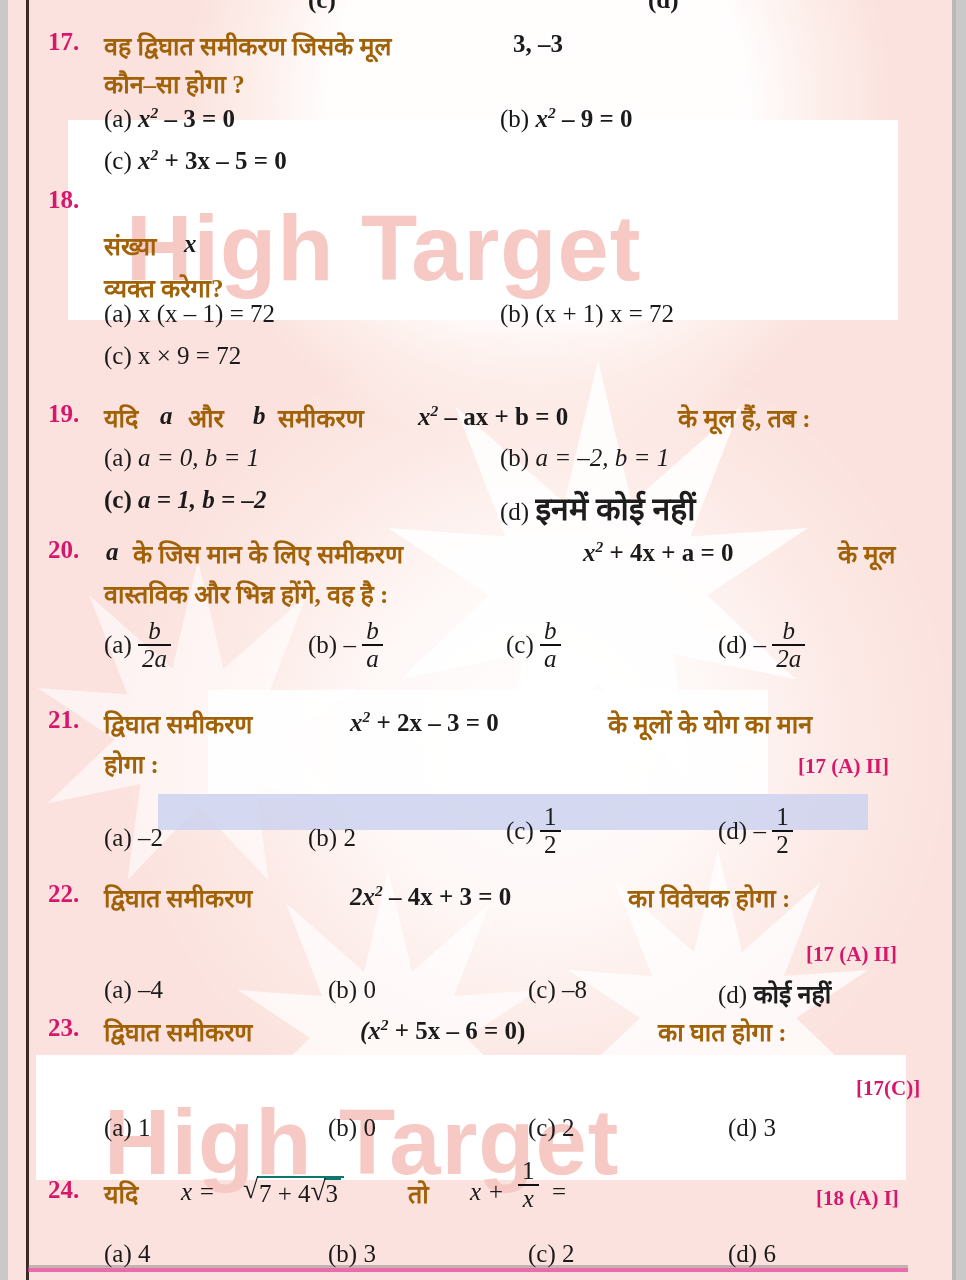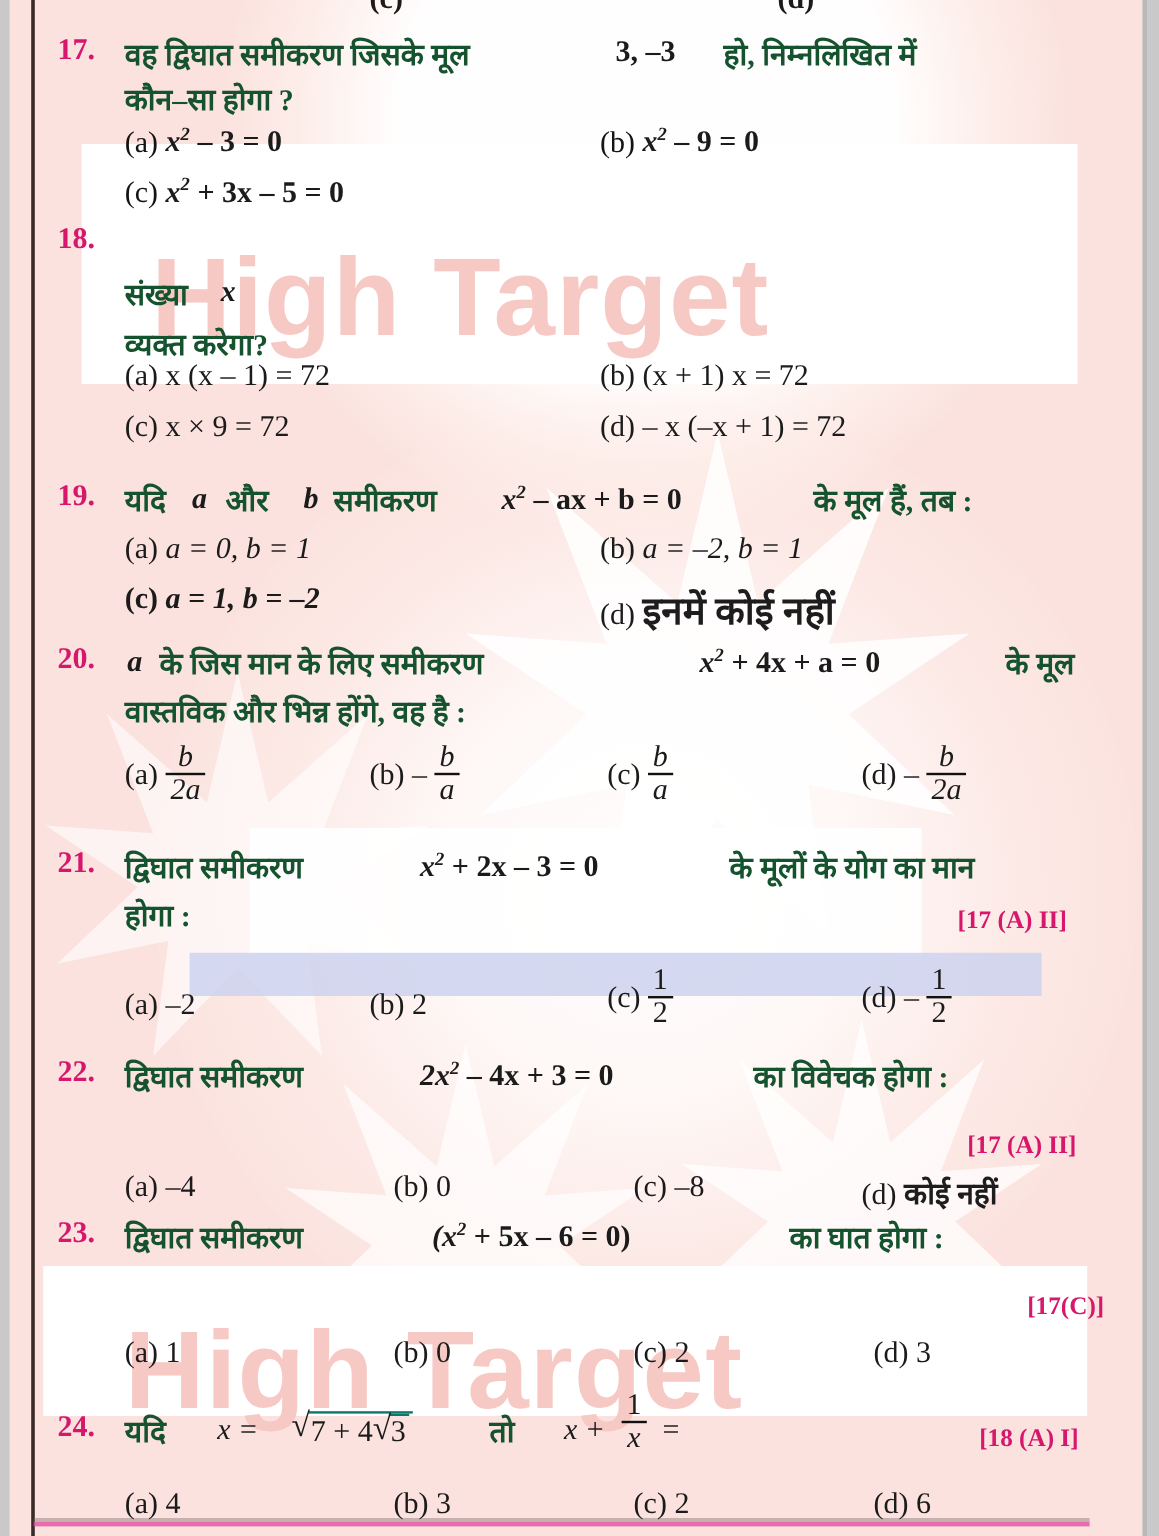--- a/index.html
+++ b/index.html
@@ -91,21 +91,21 @@
     background:#7a6a66;opacity:.4;
   }
   
   .content{position:absolute;left:0;top:0;width:948px;height:1280px;}
   .q{position:absolute;left:30px;width:900px;}
   .qnum{
     color:#d6176b;font-weight:bold;font-size:25px;
     font-family:"Liberation Serif",serif;
   }
   .hin{
-    color:#14532d;font-weight:bold;
+    color:#a16207;font-weight:bold;
     font-family:"Liberation Serif",serif;
     font-size:25px;
     line-height:37px;
   }
   .math{
     color:#1b1b1b;font-family:"Liberation Serif",serif;
     font-size:25px;font-weight:bold;
   }
   .mi{font-style:italic;}
   sup{font-size:.62em;vertical-align:super;font-style:italic;}
@@ -162,21 +162,20 @@
   <div class="content">
 
     <div style="position:absolute;left:300px;top:-14px;" class="math">(c)</div>
     <div style="position:absolute;left:640px;top:-14px;" class="math">(d)</div>
 
     <div class="q" style="top:28px;">
       <div style="position:relative;height:76px;">
         <span class="qnum" style="position:absolute;left:10px;top:0;">17.</span>
         <span class="hin" style="position:absolute;left:66px;top:0;">वह द्विघात समीकरण जिसके मूल</span>
         <span class="math" style="position:absolute;left:475px;top:2px;">3, –3</span>
-        <span class="hin" style="position:absolute;left:565px;top:0;">हो, निम्नलिखित में</span>
         <span class="hin" style="position:absolute;left:66px;top:38px;">कौन–सा होगा ?</span>
       </div>
       <div class="opts" style="position:relative;height:84px;">
         <span class="opt" style="left:66px;top:0;">
           <span class="optlbl">(a)</span>
           <span class="math"> <span class="mi">x</span><sup>2</sup> <span>– 3 = 0</span></span>
         </span>
         <span class="opt" style="left:462px;top:0;">
           <span class="optlbl">(b)</span>
           <span class="math"><span class="mi">x</span><sup>2</sup> <span>– 9 = 0</span></span>
@@ -197,23 +196,20 @@
       </div>
       <div class="opts" style="position:relative;height:84px;">
         <span class="opt math" style="left:66px;top:0;font-weight:normal;">
           <span>(a)</span> <span>x (x – 1) = 72</span>
         </span>
         <span class="opt math" style="left:462px;top:0;font-weight:normal;">
           <span>(b)</span> <span>(x + 1) x = 72</span>
         </span>
         <span class="opt math" style="left:66px;top:42px;font-weight:normal;">
           <span>(c)</span> <span>x × 9 = 72</span>
-        </span>
-        <span class="opt math" style="left:462px;top:42px;font-weight:normal;">
-          <span>(d)</span> <span>– x (–x + 1) = 72</span>
         </span>
       </div>
     </div>
 
     <div class="q" style="top:400px;">
       <div style="position:relative;height:44px;">
         <span class="qnum" style="position:absolute;left:10px;top:0;">19.</span>
         <span class="hin" style="position:absolute;left:66px;top:0;">यदि</span>
         <span class="math mi" style="position:absolute;left:122px;top:2px;">a</span>
         <span class="hin" style="position:absolute;left:150px;top:0;">और</span>

